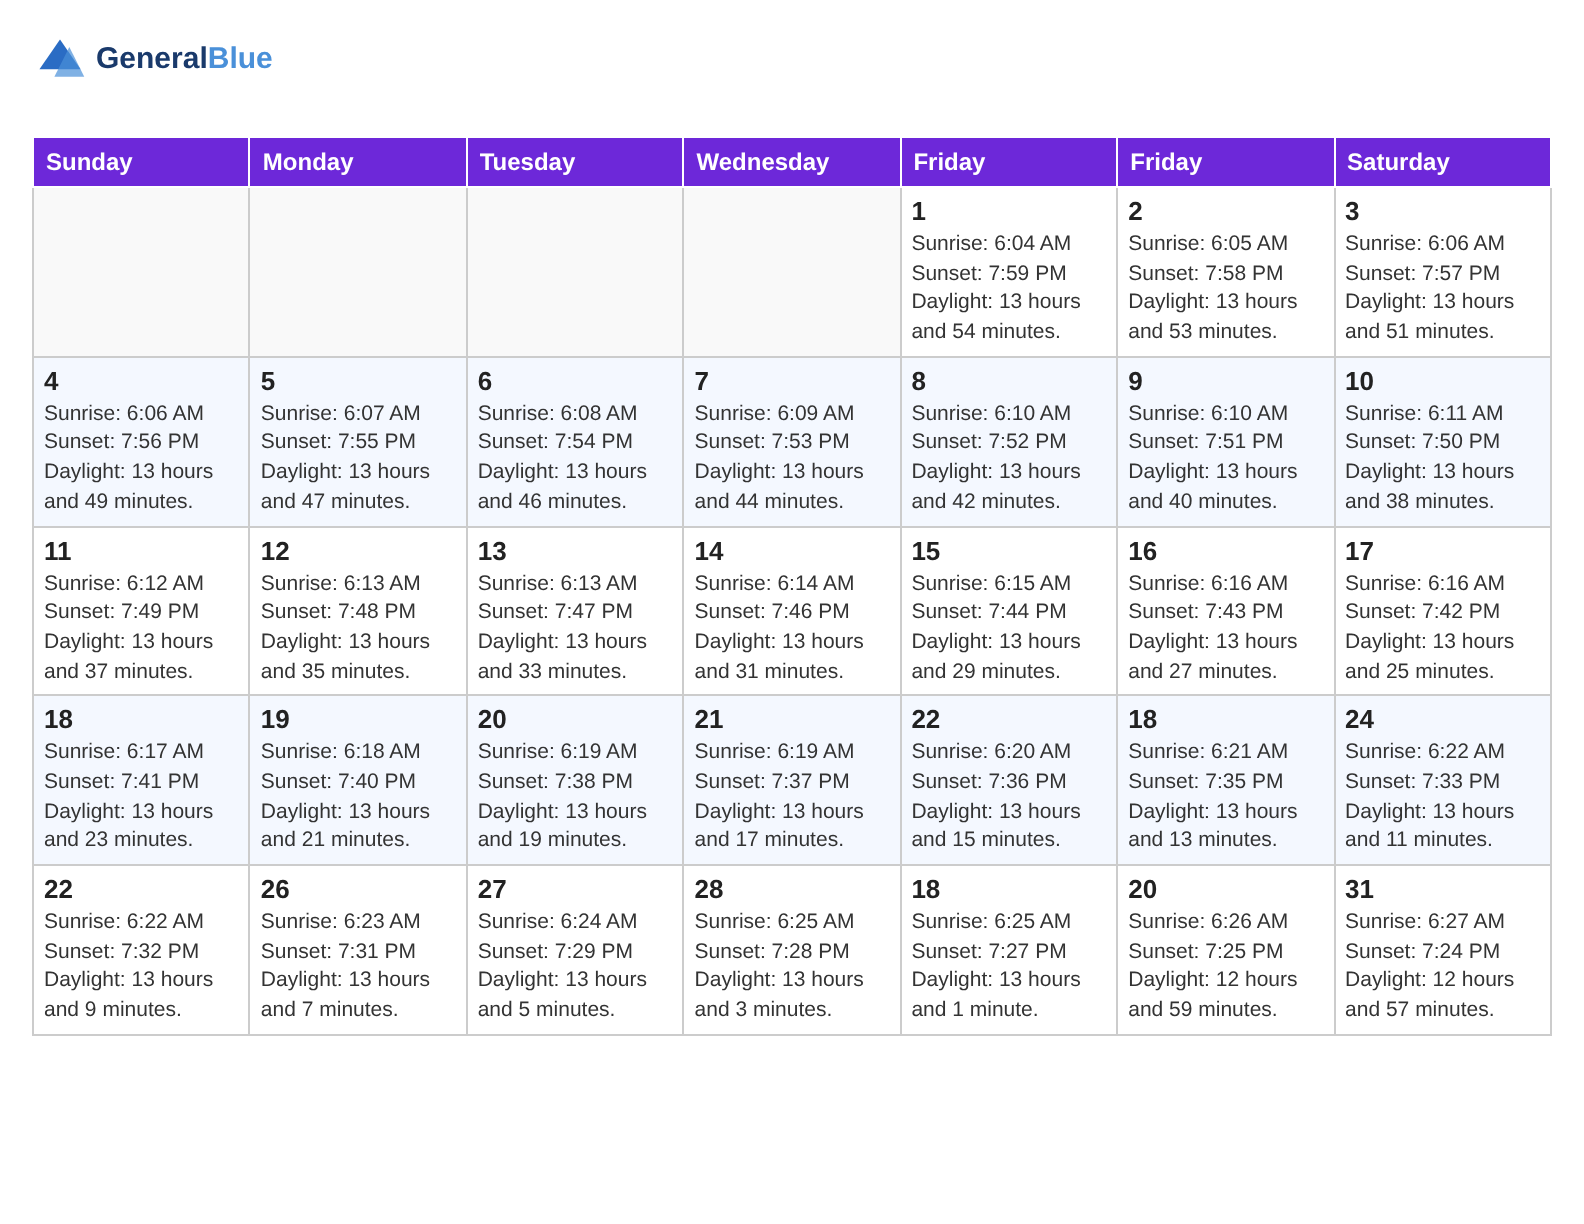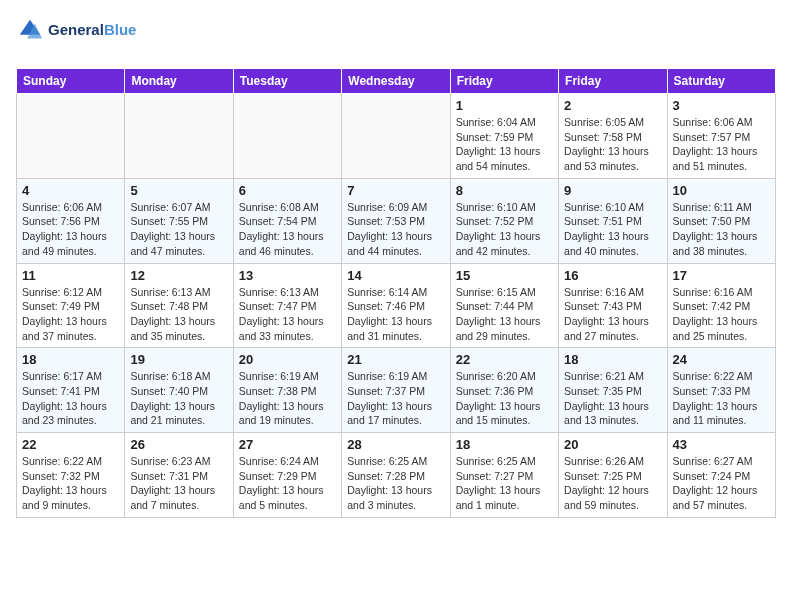--- a/index.html
+++ b/index.html
@@ -306,20 +306,20 @@
             Sunrise: 6:25 AM<br>Sunset: 7:27 PM<br>Daylight: 13 hours and 1 minute.
           </div>
         </td>
         <td>
           <span class="day-number">20</span>
           <div class="day-detail">
             Sunrise: 6:26 AM<br>Sunset: 7:25 PM<br>Daylight: 12 hours and 59 minutes.
           </div>
         </td>
         <td>
-          <span class="day-number">43</span>
+          <span class="day-number">31</span>
           <div class="day-detail">
             Sunrise: 6:27 AM<br>Sunset: 7:24 PM<br>Daylight: 12 hours and 57 minutes.
           </div>
         </td>
       </tr>
     </tbody>
 </table>
 
 </body></html>

